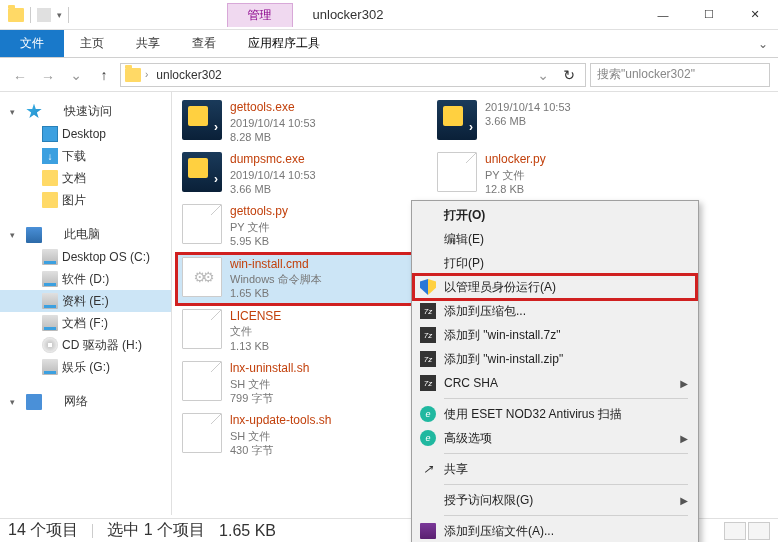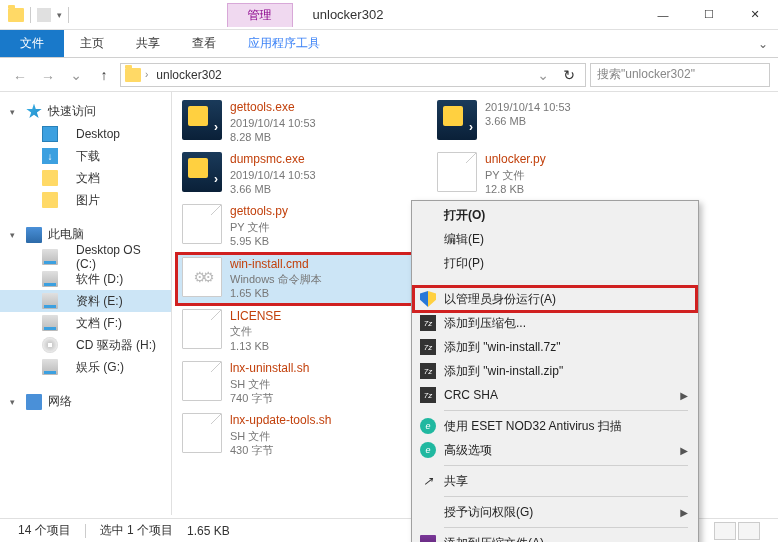--- a/index.html
+++ b/index.html
@@ -10,35 +10,35 @@
 .folder-icon-sm::before { content:""; position:absolute; top:-3px; left:0; width:7px; height:3px; background:#ffd966; border-radius:1px 1px 0 0; }
 .titlebar-sep { width: 1px; height: 16px; background: #ccc; }
 .qat-icon { width: 14px; height: 14px; background: #e0e0e0; }
 .tab-manage { margin-left: 150px; padding: 3px 20px; background: #f0d9f0; color: #8b008b; font-size: 12px; border: 1px solid #d8a8d8; border-bottom: none; }
 .title-text { margin-left: 20px; color: #333; font-size: 13px; }
 .win-controls { margin-left: auto; display: flex; }
 .win-btn { width: 46px; height: 30px; display: flex; align-items: center; justify-content: center; font-size: 11px; color: #333; }
 .ribbon-tabs { height: 28px; display: flex; align-items: stretch; border-bottom: 1px solid #d0d0d0; }
 .ribbon-tab { padding: 0 16px; display: flex; align-items: center; font-size: 12px; color: #333; }
 .ribbon-tab.file { background: #1979ca; color: #fff; padding: 0 20px; }
-.ribbon-tab.context { color: #3b82f6; }
+.ribbon-tab.context { color: #000000; }
 .ribbon-expand { margin-left: auto; padding: 0 10px; display: flex; align-items: center; color: #666; }
 .nav-row { height: 34px; display: flex; align-items: center; padding: 4px 8px; gap: 4px; border-bottom: 1px solid #e0e0e0; }
 .nav-btn { width: 24px; height: 24px; display: flex; align-items: center; justify-content: center; color: #999; font-size: 14px; }
 .nav-btn.enabled { color: #333; }
 .addr-bar { flex: 1; height: 24px; border: 1px solid #ccc; display: flex; align-items: center; padding: 0 4px; gap: 4px; }
 .addr-crumb { padding: 0 4px; color: #333; font-size: 12px; }
 .addr-sep { color: #888; font-size: 10px; }
 .addr-actions { margin-left: auto; display: flex; gap: 2px; }
 .search-box { width: 180px; height: 24px; border: 1px solid #ccc; display: flex; align-items: center; padding: 0 6px; color: #888; font-size: 12px; }
 .body-area { display: flex; height: 423px; }
 .nav-pane { width: 172px; border-right: 1px solid #e0e0e0; overflow-y: auto; padding-top: 8px; }
-.nav-group-label { padding: 3px 8px 3px 26px; color: #333; font-size: 12px; display: flex; align-items: center; gap: 6px; position: relative; }
+.nav-group-label { padding: 3px 8px 3px 26px; color: #333; font-size: 12px; display: flex; align-items: center; gap: 22px; position: relative; }
 .nav-group-label::before { content:"▾"; position:absolute; left:10px; color:#666; font-size:9px; }
-.nav-item { padding: 3px 8px 3px 42px; color: #333; font-size: 12px; display: flex; align-items: center; gap: 18px; position: relative; height: 22px; }
+.nav-item { padding: 3px 8px 3px 42px; color: #333; font-size: 12px; display: flex; align-items: center; gap: 4px; position: relative; height: 22px; }
 .nav-item.selected { background: #cce5f6; }
 .nav-icon { width: 16px; height: 16px; flex-shrink: 0; }
 .ico-star { background: linear-gradient(135deg,#3cb4e8,#1e88c8); clip-path: polygon(50% 0,61% 35%,98% 35%,68% 57%,79% 91%,50% 70%,21% 91%,32% 57%,2% 35%,39% 35%); }
 .ico-desktop { background: #3ca0e0; border: 1px solid #2880b8; }
 .ico-download { background: #3ca0e0; position: relative; }
 .ico-download::after { content:"↓"; position:absolute; inset:0; display:flex; align-items:center; justify-content:center; color:#fff; font-size:10px; }
 .ico-folder { background: #ffd966; border-radius: 1px; }
 .ico-pc { background: linear-gradient(#4a90d8,#2c6aa8); border-radius: 1px; }
 .ico-drive { background: linear-gradient(#e0e0e0,#b8b8b8); border-radius: 1px; position: relative; }
 .ico-drive::after { content:""; position:absolute; bottom:1px; left:2px; right:2px; height:3px; background:#3ca0e0; }
@@ -54,29 +54,29 @@
 .thumb-exe::after { content:""; position:absolute; top:6px; left:6px; width:20px; height:20px; background:#ffd040; border-radius:2px; }
 .thumb-exe .chev { position:absolute; right:4px; bottom:6px; color:#fff; font-size:12px; font-weight:bold; }
 .thumb-py,.thumb-file,.thumb-cmd,.thumb-sh { background:#fff; border:1px solid #ccc; border-radius:1px; }
 .thumb-py::before,.thumb-file::before,.thumb-sh::before { content:""; position:absolute; top:0; right:0; width:10px; height:10px; background:linear-gradient(135deg,transparent 48%,#ccc 50%,#fff 52%); }
 .thumb-cmd::after { content:"⚙⚙"; position:absolute; inset:0; display:flex; align-items:center; justify-content:center; color:#bbb; font-size:14px; letter-spacing:-4px; }
 .file-info { flex: 1; line-height: 1.3; }
 .file-name { color: #c2410c; font-size: 12px; }
 .file-meta { color: #777; font-size: 11px; }
 .context-menu { position: absolute; left: 411px; top: 200px; width: 288px; background: #f0f0f0; border: 1px solid #a0a0a0; box-shadow: 3px 3px 6px rgba(0,0,0,0.25); padding: 2px; z-index: 100; }
 .ctx-item { display: flex; align-items: center; height: 24px; padding: 0 8px 0 30px; font-size: 12px; color: #222; position: relative; }
-.ctx-item.highlighted { outline: 3px solid #d02020; outline-offset: -1px; margin-top: 12px; }
+.ctx-item.highlighted { outline: 3px solid #d02020; outline-offset: -1px; }
 .ctx-item.bold { font-weight: bold; }
 .ctx-sep { height: 1px; background: #d0d0d0; margin: 3px 8px 3px 30px; }
 .ctx-icon { position: absolute; left: 6px; width: 16px; height: 16px; display: flex; align-items: center; justify-content: center; font-size: 12px; font-style: italic; }
 .ctx-arrow { margin-left: auto; color: #555; font-size: 10px; }
 .shield-ico { background: linear-gradient(90deg,#2878d8 50%,#ffd040 50%); clip-path: polygon(50% 0,100% 15%,100% 55%,50% 100%,0 55%,0 15%); }
 .rar-ico { background: linear-gradient(#7a3898,#5a2070); border-radius: 1px; }
 .eset-ico { background: #20b8a0; border-radius: 50%; color: #fff; font-size: 9px; }
-.statusbar { position: absolute; bottom: 0; left: 0; right: 0; height: 24px; border-top: 1px solid #e0e0e0; display: flex; align-items: center; padding: 0 18px; gap: 14px; font-size: 12px; color: #333; background: #fff; }
+.statusbar { position: absolute; bottom: 0; left: 0; right: 0; height: 24px; border-top: 1px solid #e0e0e0; display: flex; align-items: center; padding: 0 8px; gap: 14px; font-size: 16px; color: #333; background: #fff; }
 .statusbar .sep { width: 1px; height: 14px; background: #ccc; }
 .view-toggles { margin-left: auto; display: flex; gap: 2px; }
 .view-btn { width: 22px; height: 18px; border: 1px solid #ccc; background: #f5f5f5; }
 </style>
 </head>
 <body>
 
 <div class="titlebar">
   <div class="titlebar-icons">
     <div class="folder-icon-sm"></div>
@@ -244,21 +244,21 @@
     <div class="file-meta">文件</div>
     <div class="file-meta">1.13 KB</div>
   </div>
         </div>
         <div style="width: 255px;"></div>
         <div class="file-item">
           <div class="file-thumb thumb-sh"></div>
   <div class="file-info">
     <div class="file-name">lnx-uninstall.sh</div>
     <div class="file-meta">SH 文件</div>
-    <div class="file-meta">740 字节</div>
+    <div class="file-meta">799 字节</div>
   </div>
         </div>
         <div style="width: 255px;"></div>
         <div class="file-item">
           <div class="file-thumb thumb-sh"></div>
   <div class="file-info">
     <div class="file-name">lnx-update-tools.sh</div>
     <div class="file-meta">SH 文件</div>
     <div class="file-meta">430 字节</div>
   </div>

